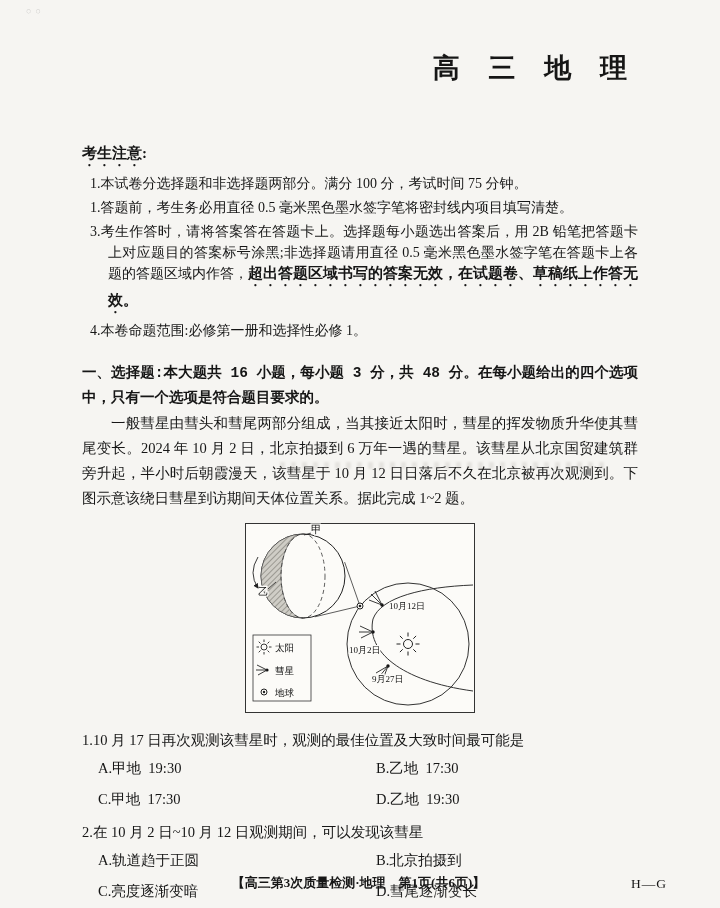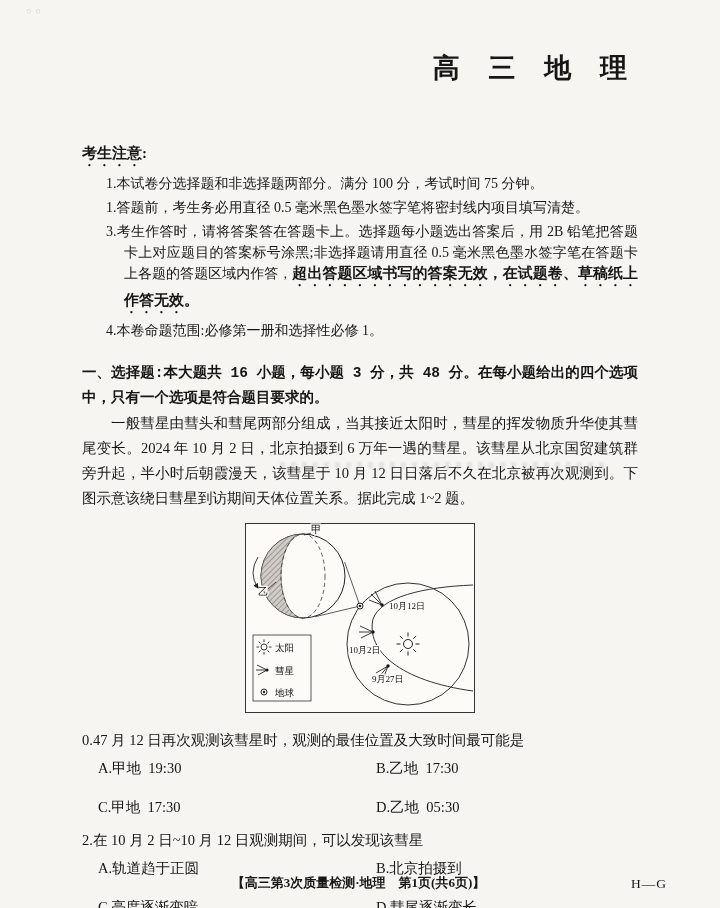--- a/index.html
+++ b/index.html
@@ -21,21 +21,21 @@
     letter-spacing:11px;
     text-indent:11px;
   }
 
   .notice { margin-top:58px; font-size:14px; }
   .notice-heading {
     font-weight:700; font-size:15px;
     -webkit-text-emphasis:filled dot; -webkit-text-emphasis-position:under;
     text-emphasis:filled dot; text-emphasis-position:under right;margin-top:21px;
   }
-  .notice-items { margin-left:24px; margin-top:3px; }
+  .notice-items { margin-left:8px; margin-top:3px; }
   .notice-item {
     padding-left:18px; text-indent:-18px;
     line-height:21px; margin-bottom:3px; text-align:justify;
   }
   .bold-emph {
     font-weight:700; font-size:15px;
     -webkit-text-emphasis:filled dot; -webkit-text-emphasis-position:under;
     text-emphasis:filled dot; text-emphasis-position:under right;
   }
 
@@ -49,21 +49,21 @@
   }
 
   .figure-wrap { margin:12px auto 4px; width:230px; }
   svg text { font-family:"Liberation Serif","DejaVu Serif",serif; fill:#111; }
   .svg-label { paint-order:stroke; stroke:#fcfbf8; stroke-width:2.5px; }
 
   .question { margin-top:12px; font-size:14.5px; }
   .q-stem { line-height:22px; white-space:pre-wrap; }
   .options {
     margin:8px 0 0 16px;
-    display:grid; grid-template-columns:278px 1fr; row-gap:20px;
+    display:grid; grid-template-columns:278px 1fr; row-gap:12px;
     white-space:pre-wrap;
   }
 
   .footer {
     position:absolute; left:0; right:3px; bottom:16px;
     text-align:center; font-size:13px; font-weight:700;
   }
   .footer-code {
     position:absolute; right:50px; bottom:0;
     font-weight:400; font-size:13.5px; letter-spacing:1px;
@@ -199,26 +199,26 @@
         <g>
           <circle cx="19" cy="169" r="3" fill="#fcfbf8" stroke="#222" stroke-width="1"></circle>
           <circle cx="19" cy="169" r="1.2" fill="#222"></circle>
         </g>
         <text x="30" y="173" font-size="9.5">地球</text>
       </g>
     </svg>
   </div>
 
   <div class="question">
-    <p class="q-stem">0.47 月 12 日再次观测该彗星时，观测的最佳位置及大致时间最可能是</p>
+    <p class="q-stem">1.10 月 17 日再次观测该彗星时，观测的最佳位置及大致时间最可能是</p>
     <div class="options">
       <span>A.甲地  19:30</span>
       <span>B.乙地  17:30</span>
       <span>C.甲地  17:30</span>
-      <span>D.乙地  05:30</span>
+      <span>D.乙地  19:30</span>
     </div>
   </div>
 
   <div class="question">
     <p class="q-stem">2.在 10 月 2 日~10 月 12 日观测期间，可以发现该彗星</p>
     <div class="options">
       <span>A.轨道趋于正圆</span>
       <span>B.北京拍摄到</span>
       <span>C.亮度逐渐变暗</span>
       <span>D.彗尾逐渐变长</span>

